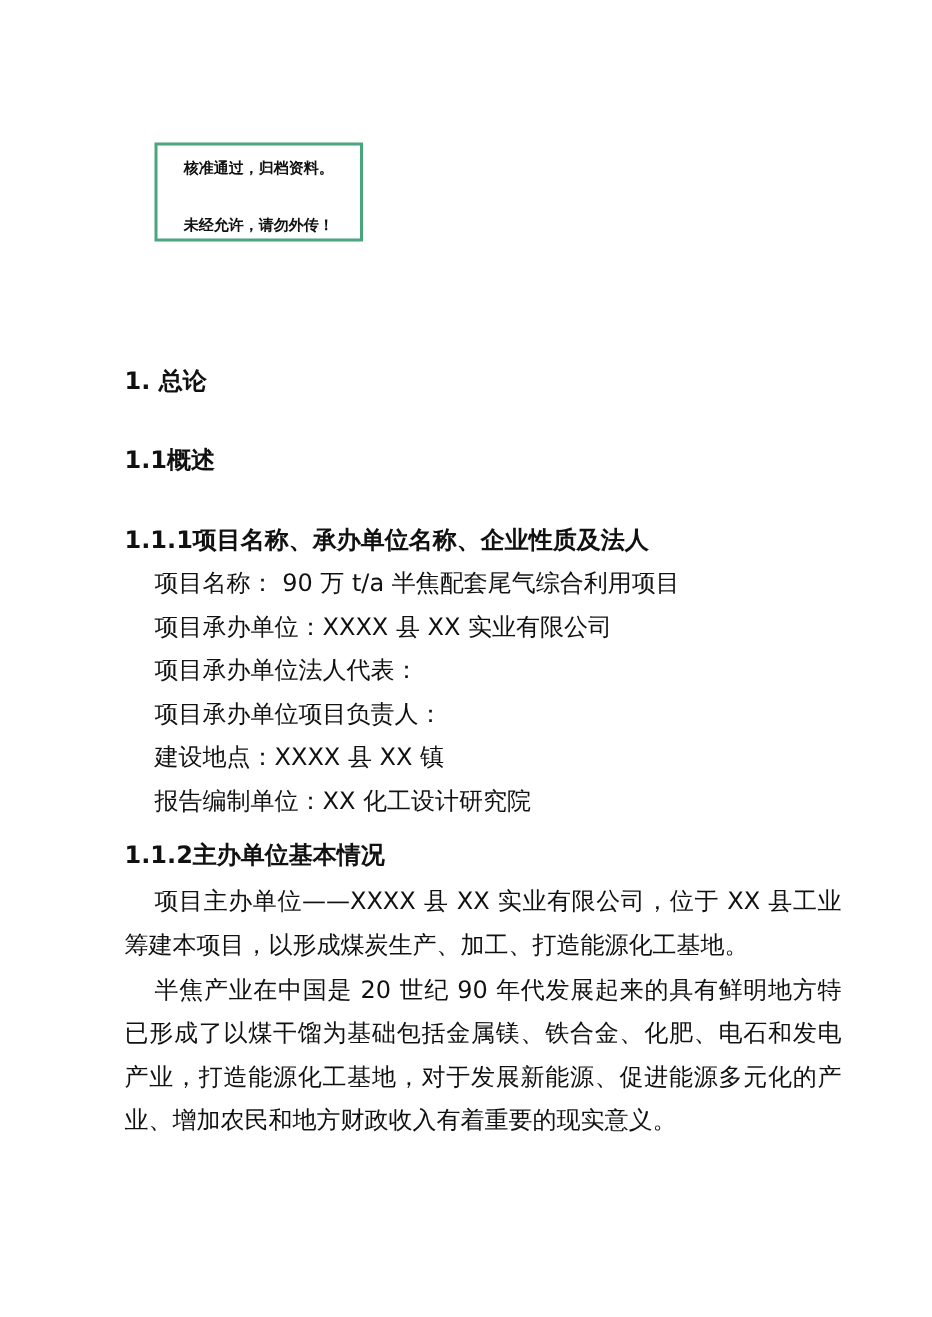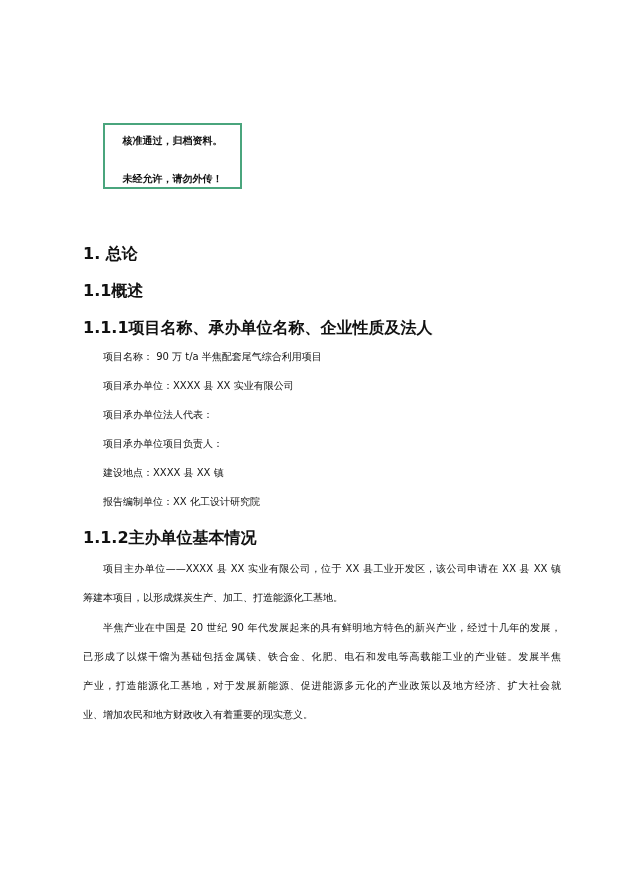--- a/index.html
+++ b/index.html
@@ -23,56 +23,55 @@
     top: 95px;
     width: 139px;
     height: 66px;
     border: 2px solid #4aa57d;
     box-sizing: border-box;
     display: flex;
     flex-direction: column;
     align-items: center;
     padding-top: 10px;
     gap: 26px;
-    margin-top: 28px;
   }
   .stamp-line {
     font-size: 10px;
     font-weight: bold;
     color: #111111;
     line-height: 12px;
     white-space: nowrap;
   }
 
   
   .doc {
     position: absolute;
     left: 83px;
     top: 239px;
     width: 478px;
     color: #111111;
   }
   .ln {
     height: 29px;
     line-height: 29px;
-    font-size: 10px;
+    font-size: 16px;
     white-space: nowrap;
     overflow: hidden;
   }
   .h {
     font-weight: bold;
     font-size: 16px;
   }
   .indent { padding-left: 20px; }
   .fill {
     text-align: justify;
     text-align-last: justify;
     white-space: normal;
   }
-  .mt8 { margin-top: 8px; }
+  .mt8 { margin-top: 24px; }
   .mt7 { margin-top: 7px; }
   .mt2 { margin-top: 2px; }
   .mt9 { margin-top: 9px; }
   .mt1 { margin-top: 1px; }
 </style>
 </head>
 <body>
 
 <div class="page">
 

